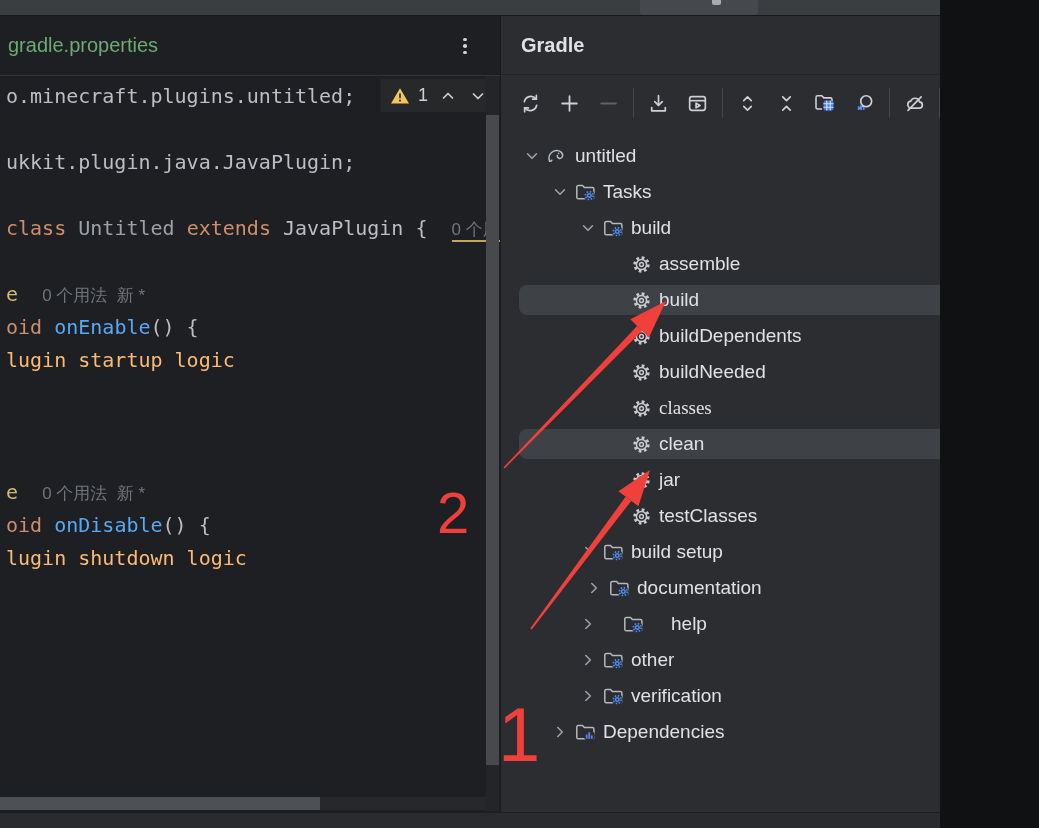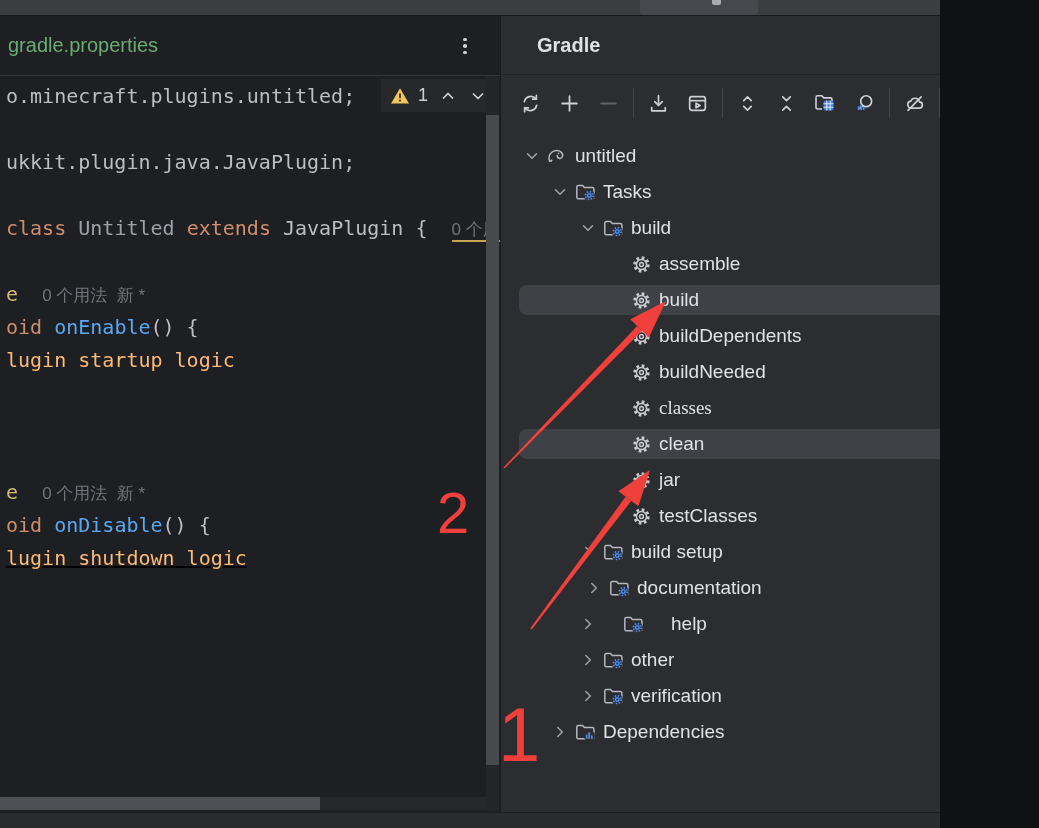--- a/index.html
+++ b/index.html
@@ -33,21 +33,21 @@
   .iw-btn { width:24px; height:24px; display:flex; align-items:center; justify-content:center; cursor:pointer; }
 
   .v-scrollbar-track { position:absolute; left:486px; top:60px; width:13px; height:735px; background:#242528; }
   .v-scrollbar-thumb { position:absolute; left:0; top:39px; width:13px; height:650px; background:#47494D; }
   .h-scrollbar-thumb { position:absolute; left:0; top:781px; width:320px; height:13px; background:#4D5054; }
   .h-scrollbar-track { position:absolute; left:320px; top:781px; width:166px; height:13px; background:#26282A; }
 
   
   .gradle-pane { position:absolute; left:500px; top:16px; width:530px; height:796px; background:#2B2D30; border-left:1px solid #1A1B1E; }
   .gp-header { height:59px; border-bottom:1px solid #222427; display:flex; align-items:center; }
-  .gp-title { margin-left:36px; font-size:20px; font-weight:bold; color:#DFE1E5; }
+  .gp-title { margin-left:20px; font-size:20px; font-weight:bold; color:#DFE1E5; }
   .gp-toolbar { height:56px; display:flex; align-items:center; padding-left:15px; }
   .tb-btn { width:28px; height:28px; margin-right:11px; display:flex; align-items:center; justify-content:center; border-radius:4px; cursor:pointer; flex:none; }
   .tb-btn.disabled { opacity:.45; cursor:default; }
   .tb-sep { width:1px; height:30px; background:#43454A; margin:0 10px 0 0; flex:none; }
 
   .gradle-tree { position:absolute; left:0; top:122px; width:529px; }
   .tree-row { position:relative; height:36px; display:flex; align-items:center; cursor:pointer; }
   .tree-row.hl::before { content:""; position:absolute; left:18px; top:3px; width:474px; height:30px; background:#3E4146; border-radius:8px; }
   .tree-chevron { position:relative; width:26px; height:22px; display:flex; align-items:center; justify-content:center; flex:none; }
   .tree-icon { position:relative; width:24px; height:22px; display:flex; align-items:center; justify-content:center; flex:none; }
@@ -82,21 +82,21 @@
     <div class="tab-bar">
       <span class="tab-label">gradle.properties</span>
       <span class="kebab">
           <i></i>
           <i></i>
           <i></i>
         </span>
     </div>
 
     <div class="code-area">
-        <div class="code-line" style="top: 466px; text-decoration: underline;"><span class="tok-comment">lugin shutdown logic</span></div>
+        <div class="code-line" style="top: 466px;"><span class="tok-comment">lugin shutdown logic</span></div>
         <div class="code-line" style="top: 433px;"><span class="tok-kw">oid </span><span class="tok-fn">onDisable</span><span class="tok-plain">() {</span></div>
         <div class="code-line" style="top: 400px;"><span class="tok-ann">e</span><span class="tok-plain">  </span><span class="tok-hint">0 个用法  新 *</span></div>
         <div class="code-line" style="top: 268px;"><span class="tok-comment">lugin startup logic</span></div>
         <div class="code-line" style="top: 235px;"><span class="tok-kw">oid </span><span class="tok-fn">onEnable</span><span class="tok-plain">() {</span></div>
         <div class="code-line" style="top: 202px;"><span class="tok-ann">e</span><span class="tok-plain">  </span><span class="tok-hint">0 个用法  新 *</span></div>
         <div class="code-line" style="top: 136px;"><span class="tok-kw">class</span><span class="tok-plain"> </span><span class="tok-grayed">Untitled</span><span class="tok-plain"> </span><span class="tok-kw">extends</span><span class="tok-plain"> JavaPlugin {  </span><span class="tok-hintwarn">0 个用</span></div>
         <div class="code-line" style="top: 70px;"><span class="tok-plain">ukkit.plugin.java.JavaPlugin;</span></div>
         <div class="code-line" style="top: 4px;"><span class="tok-plain">o.minecraft.plugins.untitled;</span></div>
 
       <div class="inspect-widget">

